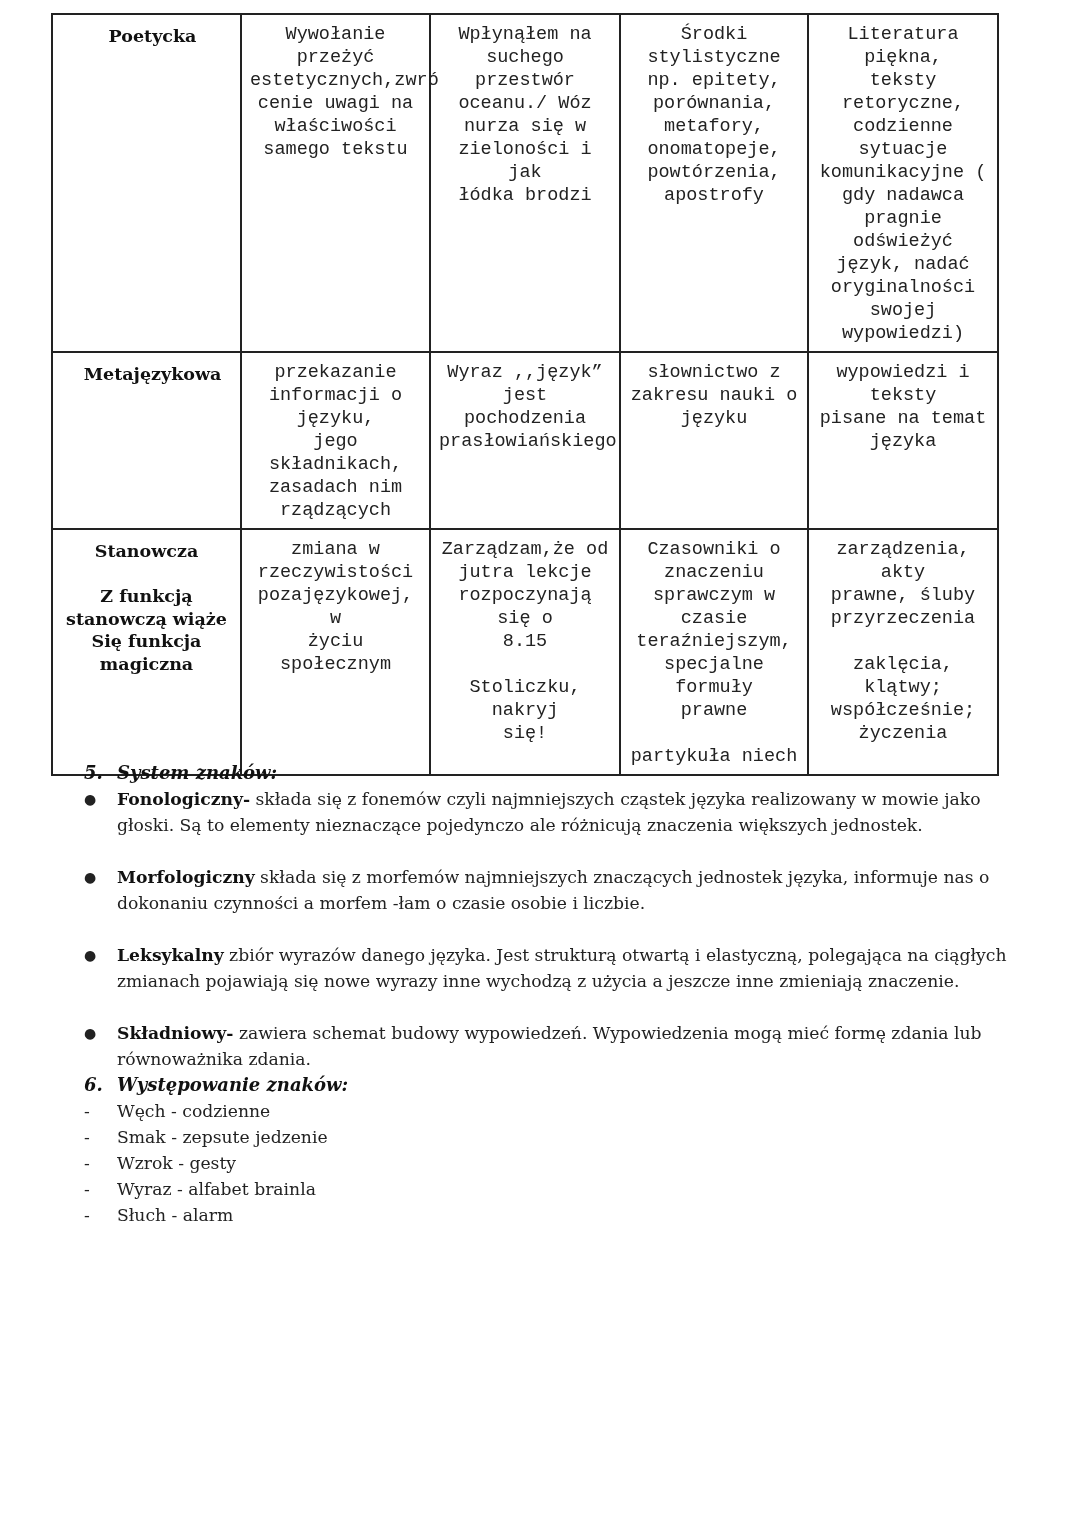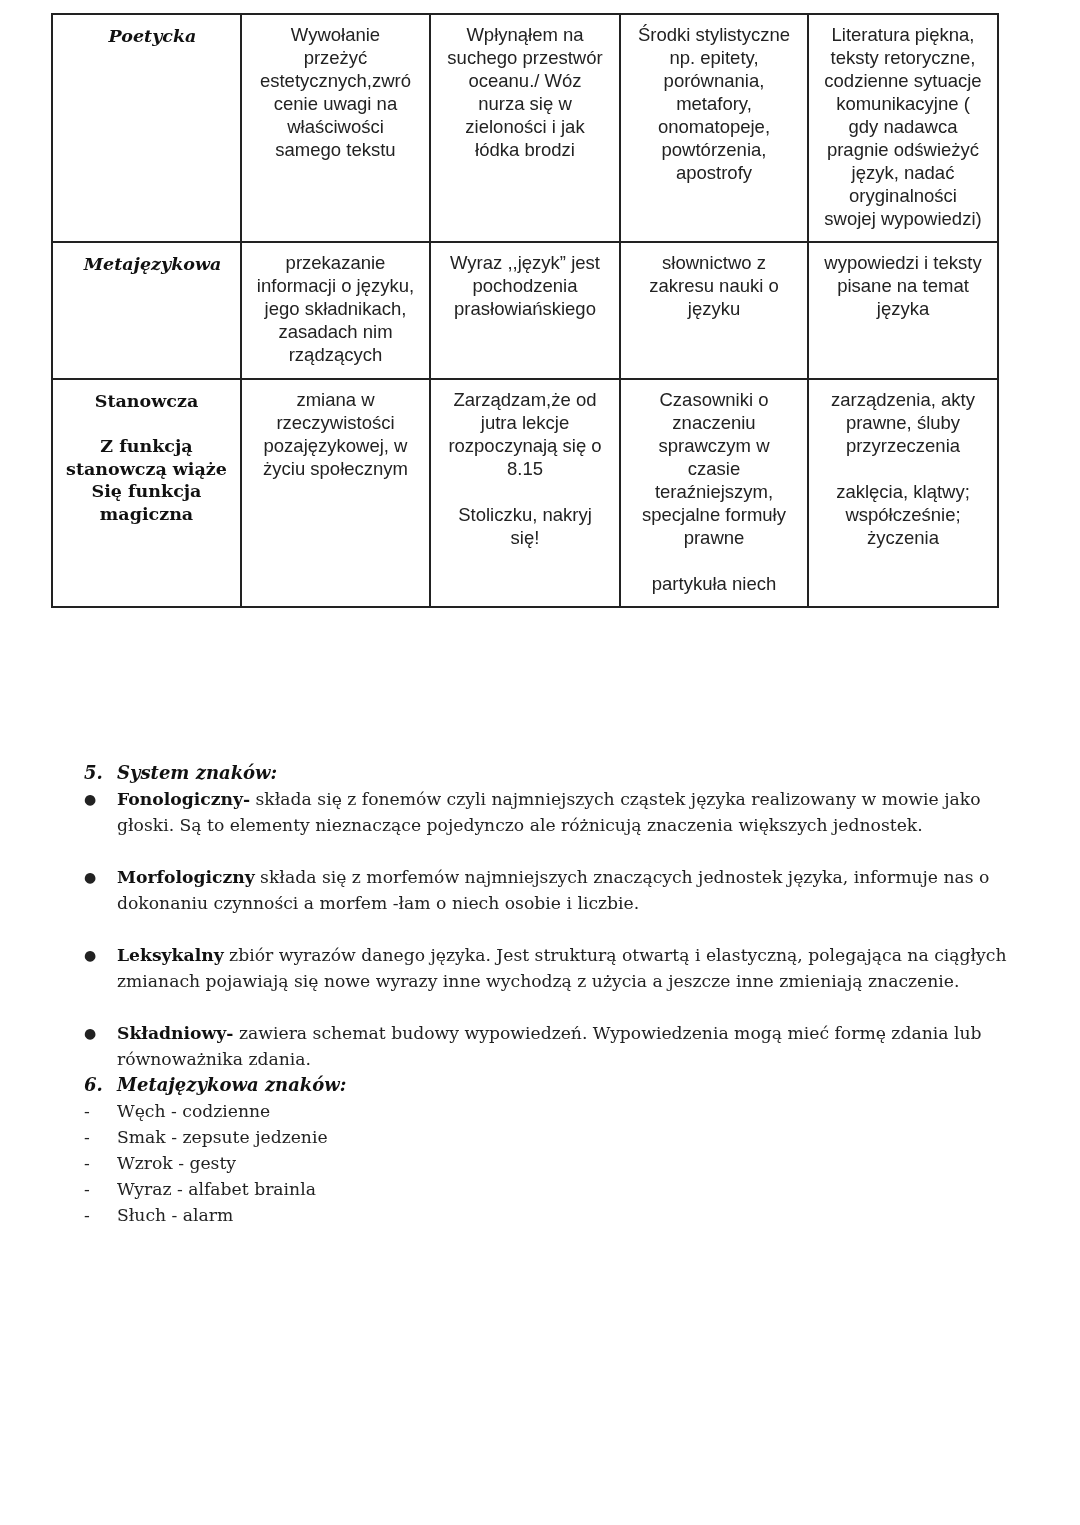--- a/index.html
+++ b/index.html
@@ -27,36 +27,35 @@
       top: 13px;
       width: 946px;
       border-collapse: collapse;
       table-layout: fixed;
     }
     table.functions td {
       border: 2px solid #222;
       vertical-align: top;
       text-align: center;
       padding: 8px 8px 6px 8px;
-      font-family: Liberation Sans, sans-serif;
+      font-family: Liberation Mono, monospace;
       font-size: 18.5px;
       line-height: 23px;
       color: #222;
       white-space: pre-line;
     }
     table.functions td.name {
       font-family: "DejaVu Serif", serif;
       font-weight: bold;
       font-size: 17.5px;
       line-height: 22.5px;
       padding-top: 10px;
       color: #111;
     }
     table.functions td.name.italic {
-      font-style: italic;
       padding-left: 20px;
     }
     .row-1 td { height: 210px; }
     .row-2 td { height: 119px; border-radius: 17px; }
     .row-3 td { height: 119px; }
     .row-4 td { height: 210px; border-radius: 13px; }
 
     .content {
       position: absolute;
       left: 84px;
@@ -215,38 +214,38 @@
     </div>
 
     <div class="bullet-item">
       <span class="bullet">●</span>
       <span class="term">Fonologiczny-</span><span> składa się z fonemów czyli najmniejszych cząstek języka realizowany w mowie jako głoski. Są to elementy nieznaczące pojedynczo ale różnicują znaczenia większych jednostek.</span>
     </div>
     <div class="spacer"></div>
 
     <div class="bullet-item">
       <span class="bullet">●</span>
-      <span class="term">Morfologiczny</span><span> składa się z morfemów najmniejszych znaczących jednostek języka, informuje nas o dokonaniu czynności a morfem -łam o niech osobie i liczbie.</span>
+      <span class="term">Morfologiczny</span><span> składa się z morfemów najmniejszych znaczących jednostek języka, informuje nas o dokonaniu czynności a morfem -łam o czasie osobie i liczbie.</span>
     </div>
     <div class="spacer"></div>
 
     <div class="bullet-item">
       <span class="bullet">●</span>
       <span class="term">Leksykalny</span><span> zbiór wyrazów danego języka. Jest strukturą otwartą i elastyczną, polegająca na ciągłych zmianach pojawiają się nowe wyrazy inne wychodzą z użycia a jeszcze inne zmieniają znaczenie.</span>
     </div>
     <div class="spacer"></div>
 
     <div class="bullet-item">
       <span class="bullet">●</span>
       <span class="term">Składniowy-</span><span> zawiera schemat budowy wypowiedzeń. Wypowiedzenia mogą mieć formę zdania lub równoważnika zdania.</span>
     </div>
 
     <div class="heading">
       <span class="num">6.</span>
-      <span>Metajęzykowa znaków:</span>
+      <span>Występowanie znaków:</span>
     </div>
 
     <div class="dash-item">
       <span class="dash">-</span>
       <span>Węch - codzienne</span>
     </div>
     <div class="dash-item">
       <span class="dash">-</span>
       <span>Smak - zepsute jedzenie</span>
     </div>

